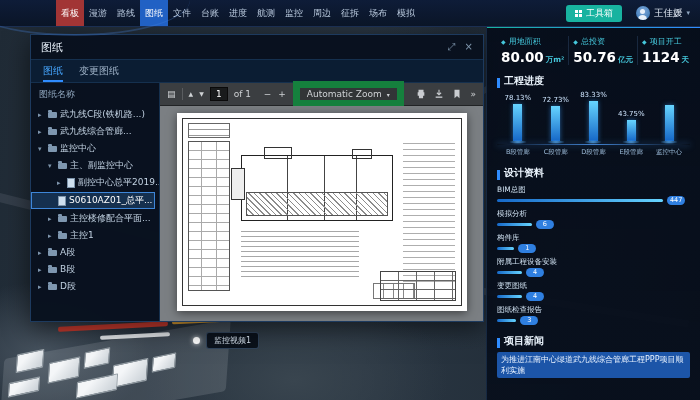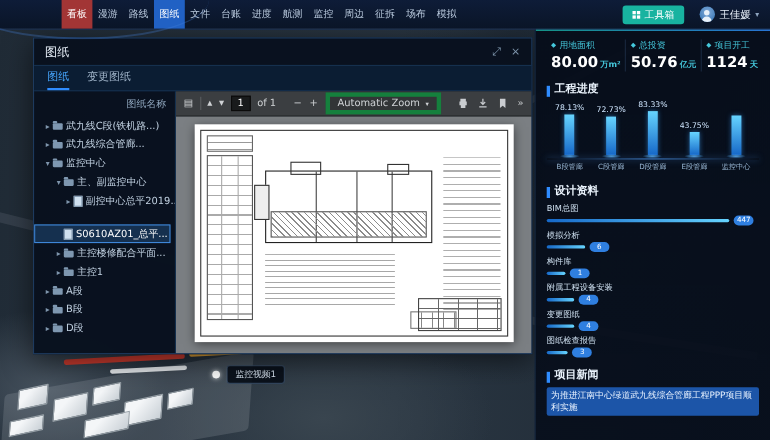--- a/index.html
+++ b/index.html
@@ -44,37 +44,37 @@
     background:rgba(8,17,30,.97);border:1px solid #1d3a5e;box-shadow:0 6px 24px rgba(0,0,0,.55);}
   .wh{height:24px;display:flex;align-items:center;padding:0 10px;border-bottom:1px solid #15304e;}
   .wh .wtitle{font-size:11px;color:#eaf2fb;}
   .wh .wicos{margin-left:auto;display:flex;gap:9px;color:#7f96ad;font-size:10px;}
   .wh .wicos span{cursor:pointer;}
   .wtabs{height:22px;display:flex;gap:16px;padding-left:12px;background:#0b1d33;border-bottom:1px solid #15304e;}
   .wtab{font-size:10px;line-height:21px;color:#9fb3c8;cursor:pointer;}
   .wtab.on{color:#46a6ff;border-bottom:2px solid var(--accent-blue,#2f8cff);}
   .wbody{display:flex;height:238px;}
   
-  .tree{width:128px;border-right:1px solid #15304e;padding-top:3px;overflow:hidden;flex:none;text-align:right;}
+  .tree{width:128px;border-right:1px solid #15304e;padding-top:3px;overflow:hidden;flex:none;}
   .thead{font-size:9px;color:#8fa6bd;padding:2px 8px 5px;}
   .trow{display:flex;align-items:center;gap:3px;height:17px;font-size:9px;color:#c2d2e2;cursor:pointer;white-space:nowrap;overflow:hidden;}
   .lv0{padding-left:7px;} .lv1{padding-left:17px;} .lv2{padding-left:26px;}
   .caret{width:7px;font-size:7px;color:#7e95ac;flex:none;}
   .folder-ic{position:relative;width:9px;height:6px;background:#7e97b0;border-radius:1px;flex:none;margin-top:1px;}
   .folder-ic::before{content:"";position:absolute;left:0;top:-2px;width:4px;height:2px;background:#7e97b0;border-radius:1px 1px 0 0;}
   .file-ic{width:6px;height:8px;background:#cfe0ef;border:1px solid #7e95ac;flex:none;}
-  .trow.sel{border:1px solid #3e86d8;background:#15304f;color:#fff;height:15px;margin:13px 4px 1px 0;}
+  .trow.sel{border:1px solid #3e86d8;background:#15304f;color:#fff;height:15px;margin:1px 4px 1px 0;}
   
   .pdf{flex:1;display:flex;flex-direction:column;min-width:0;}
   .ptb{height:22px;background:#3b3e41;border-bottom:1px solid #212325;display:flex;align-items:center;gap:6px;padding:0 7px;color:#cfd2d5;font-size:9px;flex:none;}
   .ptb .ic{cursor:pointer;line-height:1;}
   .ptb .sm{font-size:6px;}
   .vsep{width:1px;height:12px;background:#5a5d60;}
   .pg-in{width:16px;height:12px;background:#191b1c;border:1px solid #0a0a0a;color:#fff;font-size:9px;text-align:center;font-family:inherit;padding:0;}
-  .zoomsel{display:flex;align-items:center;gap:5px;background:#323537;border:4px solid #15803d;padding:1px 7px;font-size:9px;cursor:pointer;}
+  .zoomsel{display:flex;align-items:center;gap:5px;background:#323537;border:7px solid #15803d;padding:1px 7px;font-size:9px;cursor:pointer;}
   .zgrp{margin-left:auto;display:flex;align-items:center;gap:7px;}
   .rgrp{margin-left:auto;display:flex;align-items:center;gap:8px;}
   .canvas{flex:1;background:#7b7f83;position:relative;display:flex;justify-content:center;overflow:hidden;}
   .page{position:relative;width:290px;height:198px;margin-top:7px;background:#fff;box-shadow:0 2px 9px rgba(0,0,0,.5);flex:none;}
   .sh-frame{position:absolute;inset:5px;border:1px solid #333;}
   .sh-topleft{position:absolute;left:11px;top:10px;width:40px;height:13px;border:1px solid #666;background:repeating-linear-gradient(180deg,transparent 0 5px,#999 5px 6px);}
   .sh-legend{position:absolute;left:11px;top:28px;width:40px;height:148px;border:1px solid #555;background:repeating-linear-gradient(180deg,transparent 0 8px,#aaa 8px 9px);}
   .sh-legend::before{content:"";position:absolute;left:12px;top:0;bottom:0;width:1px;background:#aaa;}
   .sh-legend::after{content:"";position:absolute;left:27px;top:0;bottom:0;width:1px;background:#aaa;}
   .sh-plan{position:absolute;left:64px;top:42px;width:150px;height:64px;border:1.5px solid #222;}

